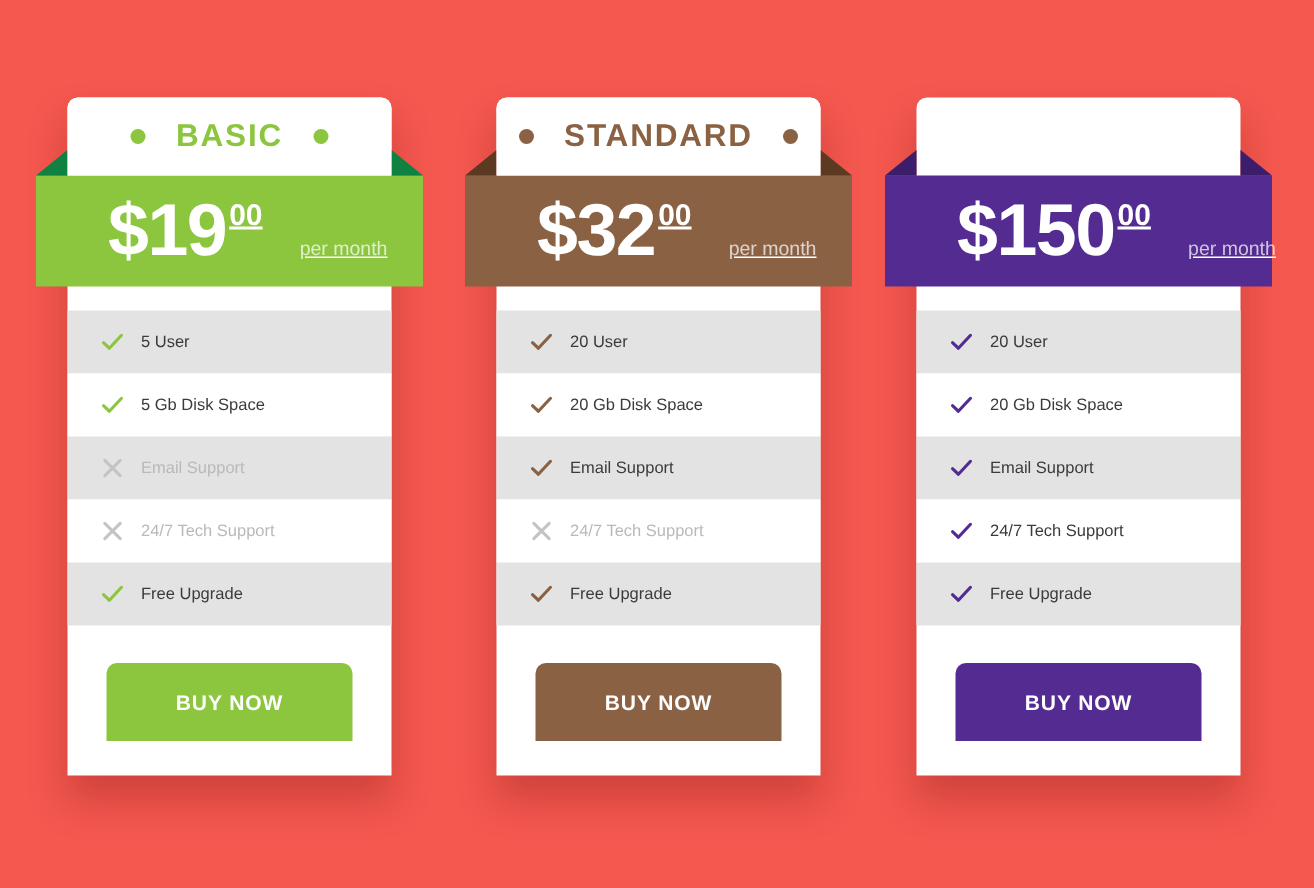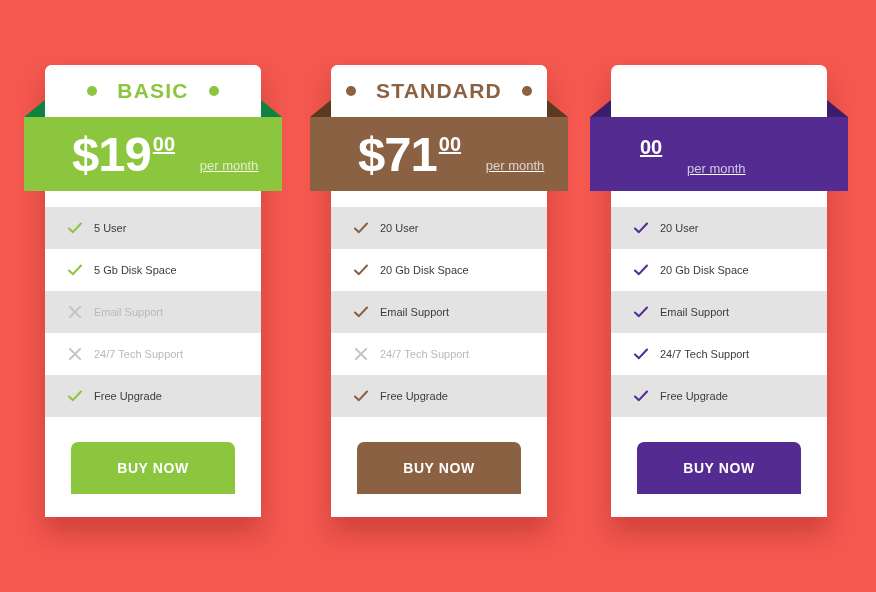--- a/index.html
+++ b/index.html
@@ -218,21 +218,21 @@
     <div class="plan plan--standard">
       <div class="plan-title">
         <span class="dot" style="background:#8a6243"></span>
         <span class="name" style="color:#8a6243">STANDARD</span>
         <span class="dot" style="background:#8a6243"></span>
       </div>
       <div class="ribbon" style="background:#8a6243">
         <span class="ribbon-fold left" style="border-bottom-color:#5c3a22"></span>
         <span class="ribbon-fold right" style="border-bottom-color:#5c3a22"></span>
         <div class="price-wrap">
-          <span class="price-main"><span>$</span><span>71</span></span>
+          <span class="price-main"><span>$</span><span>32</span></span>
           <span class="price-side">
             <span class="price-cents">00</span>
             <span class="price-period">per month</span>
           </span>
         </div>
       </div>
       <ul class="features">
         <li class="feature alt">
           <span class="feature-icon"><svg viewBox="0 0 20 20" width="16" height="16" aria-hidden="true">
               <path d="M2.5 10.6 L7.4 15.2 L17.5 4.4" fill="none" stroke="#8a6243" stroke-width="2.6" stroke-linecap="round" stroke-linejoin="round"></path>
@@ -264,20 +264,21 @@
           <span class="feature-label">Free Upgrade</span>
         </li>
       </ul>
       <button class="buy-button" style="background:#8a6243">BUY NOW</button>
     </div>
     <div class="plan plan--ultimate">
       <div class="ribbon" style="background:#542c91">
         <span class="ribbon-fold left" style="border-bottom-color:#3b1d6b"></span>
         <span class="ribbon-fold right" style="border-bottom-color:#3b1d6b"></span>
         <div class="price-wrap">
+          <span class="price-main"><span>$</span><span>150</span></span>
           <span class="price-side">
             <span class="price-cents">00</span>
             <span class="price-period">per month</span>
           </span>
         </div>
       </div>
       <ul class="features">
         <li class="feature alt">
           <span class="feature-icon"><svg viewBox="0 0 20 20" width="16" height="16" aria-hidden="true">
               <path d="M2.5 10.6 L7.4 15.2 L17.5 4.4" fill="none" stroke="#542c91" stroke-width="2.6" stroke-linecap="round" stroke-linejoin="round"></path>

